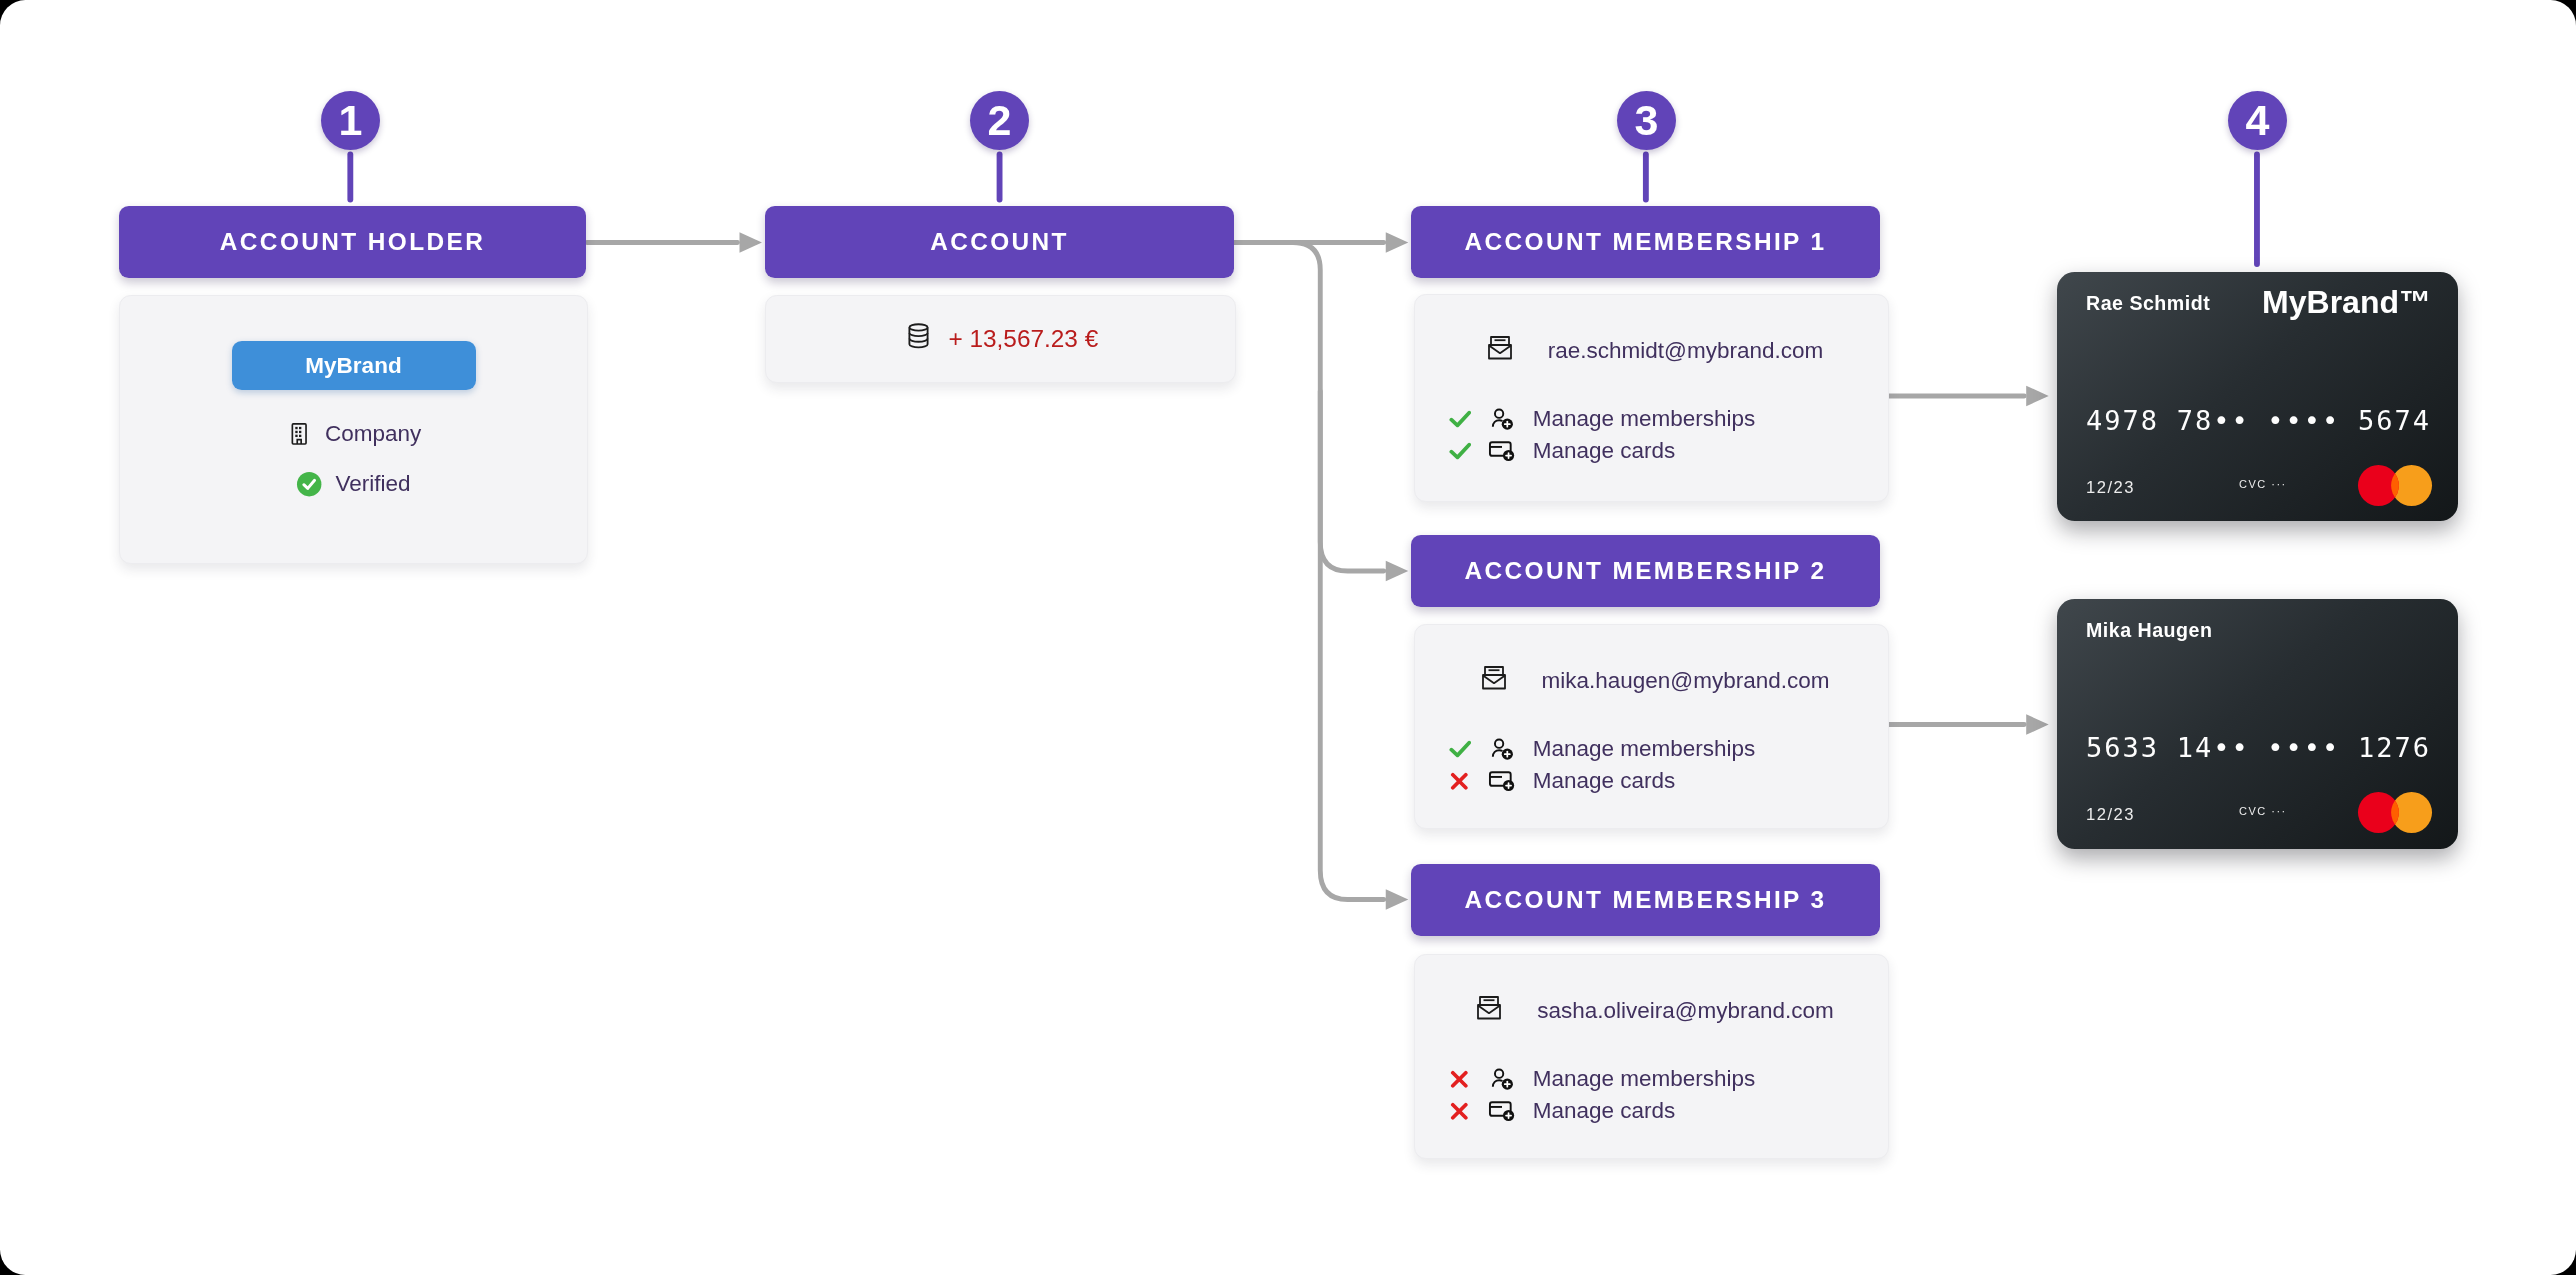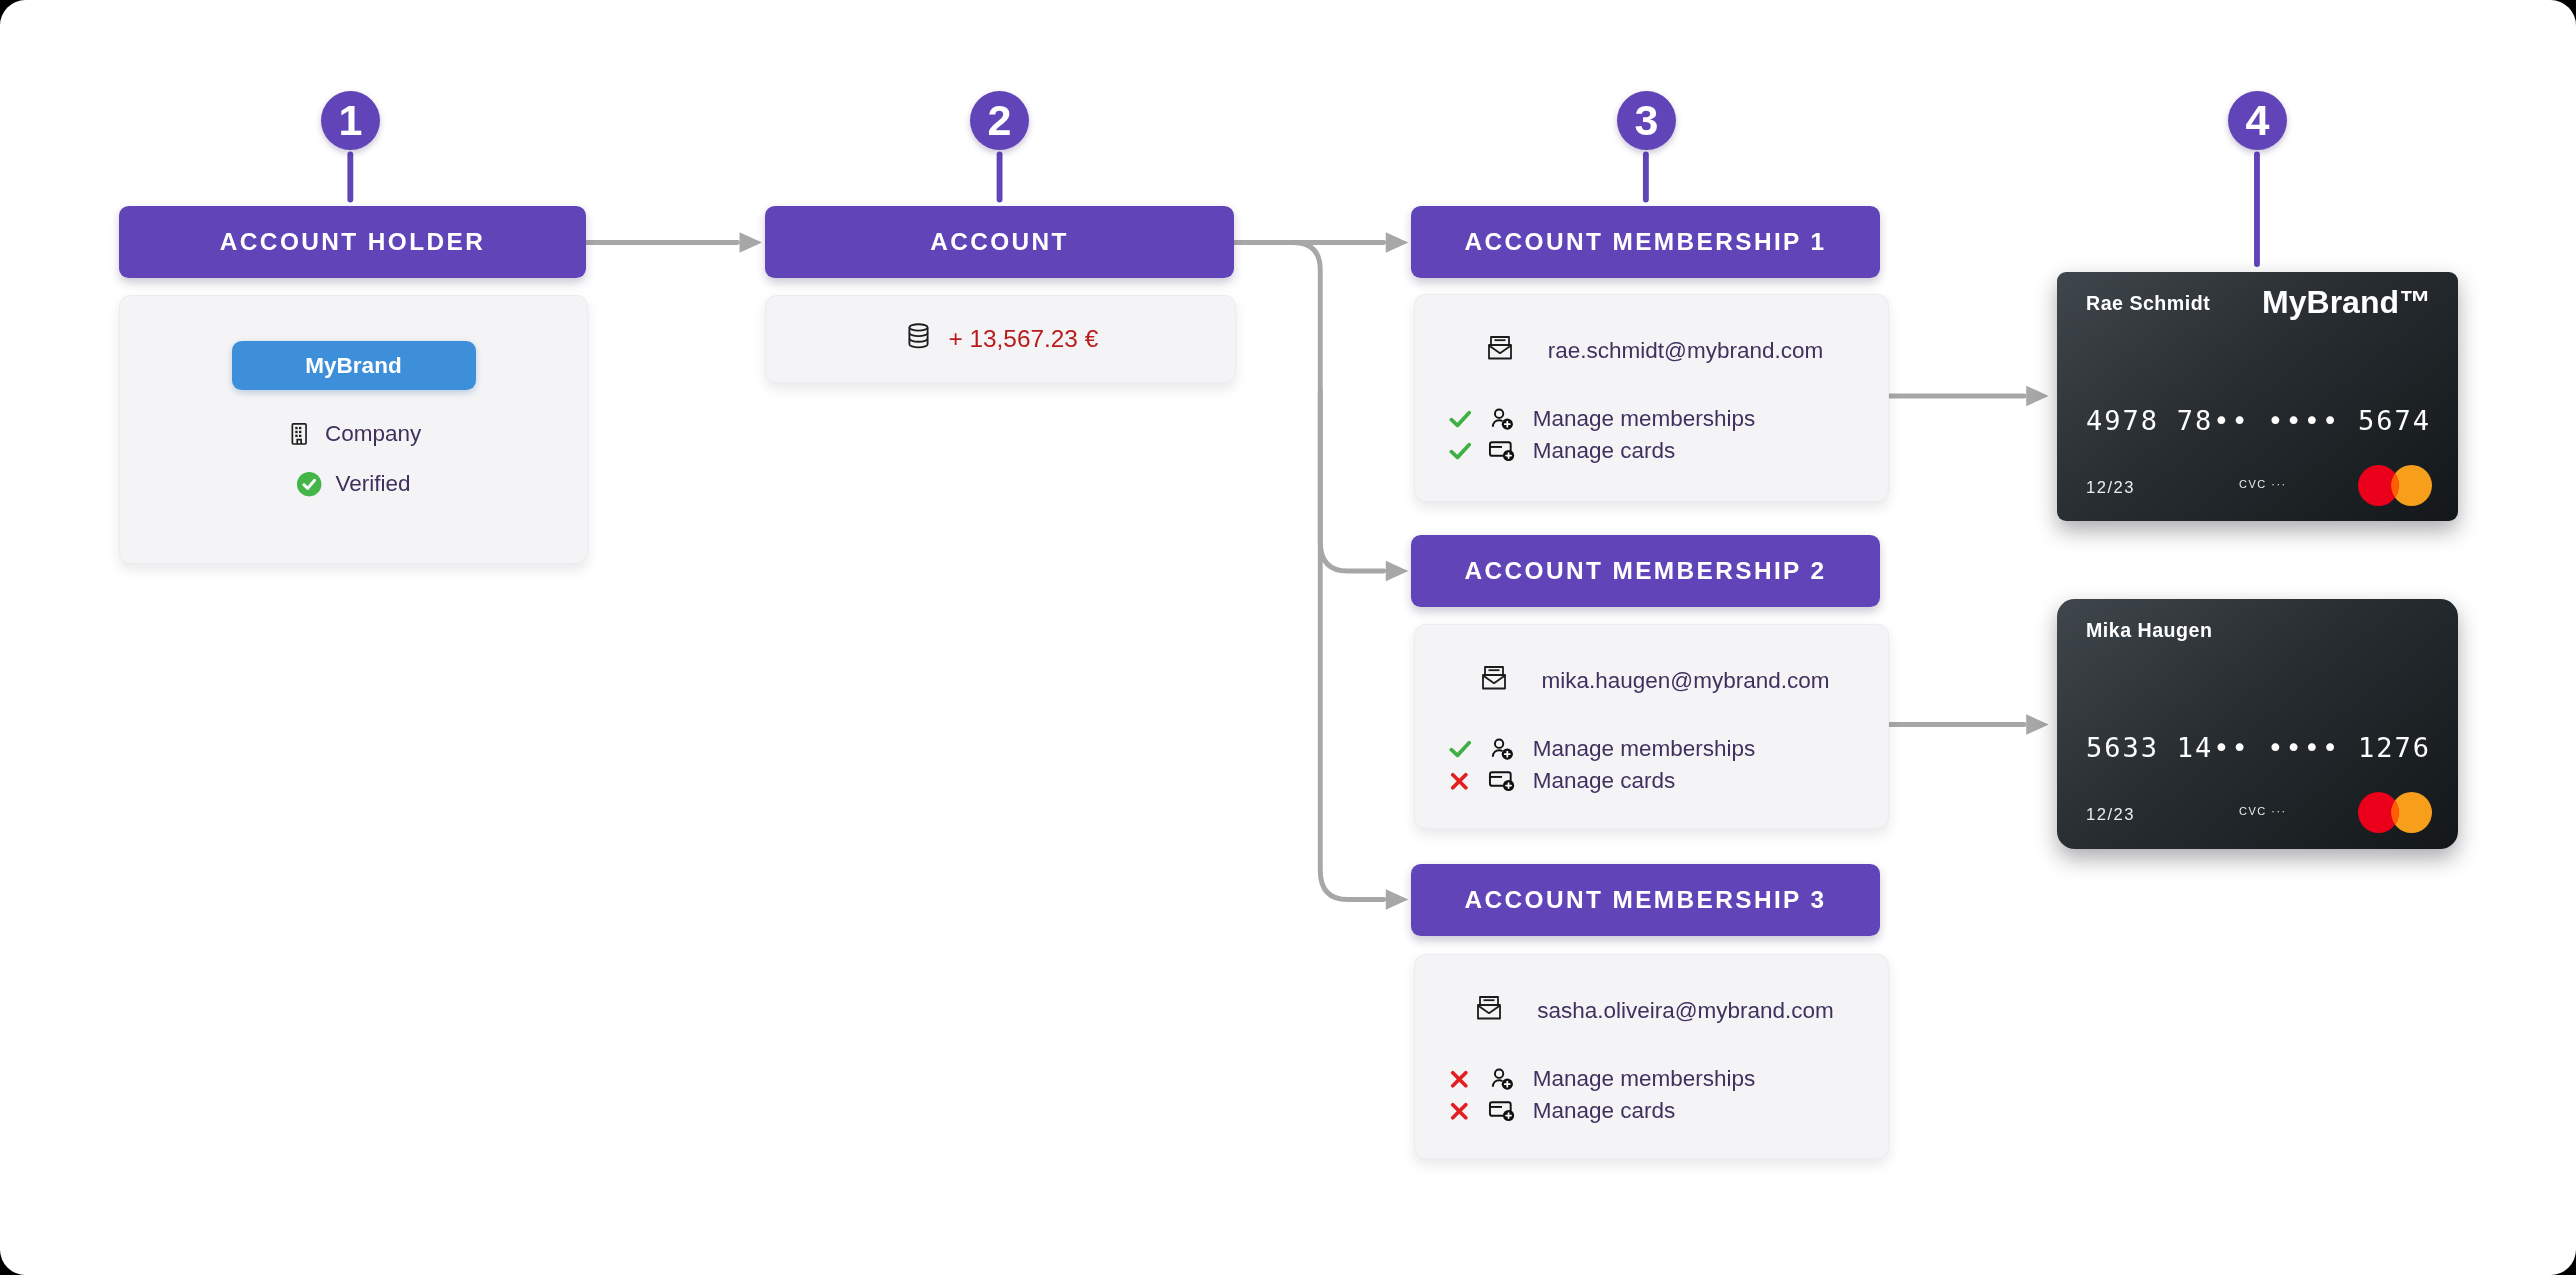--- a/index.html
+++ b/index.html
@@ -303,21 +303,21 @@
               <line x1="21.8" y1="16.6" x2="21.8" y2="21.8"></line>
                 <line x1="19.2" y1="19.2" x2="24.4" y2="19.2"></line>
             </g>
           </svg>
         </span>
         <span>Manage cards</span>
       </div>
     </div>
   </div>
 
-  <div class="ccard" style="top:272px;height:249px;border-radius:9px;">
+  <div class="ccard" style="top:272px;height:249px;">
     <div class="cc-name">Rae Schmidt</div>
     <div class="cc-brand">MyBrand™</div>
     <div class="cc-number">
       <span>4978</span>
       <span>78••</span>
       <span>••••</span>
       <span>5674</span>
     </div>
     <div class="cc-footer">
       <span class="cc-exp">12/23</span>

